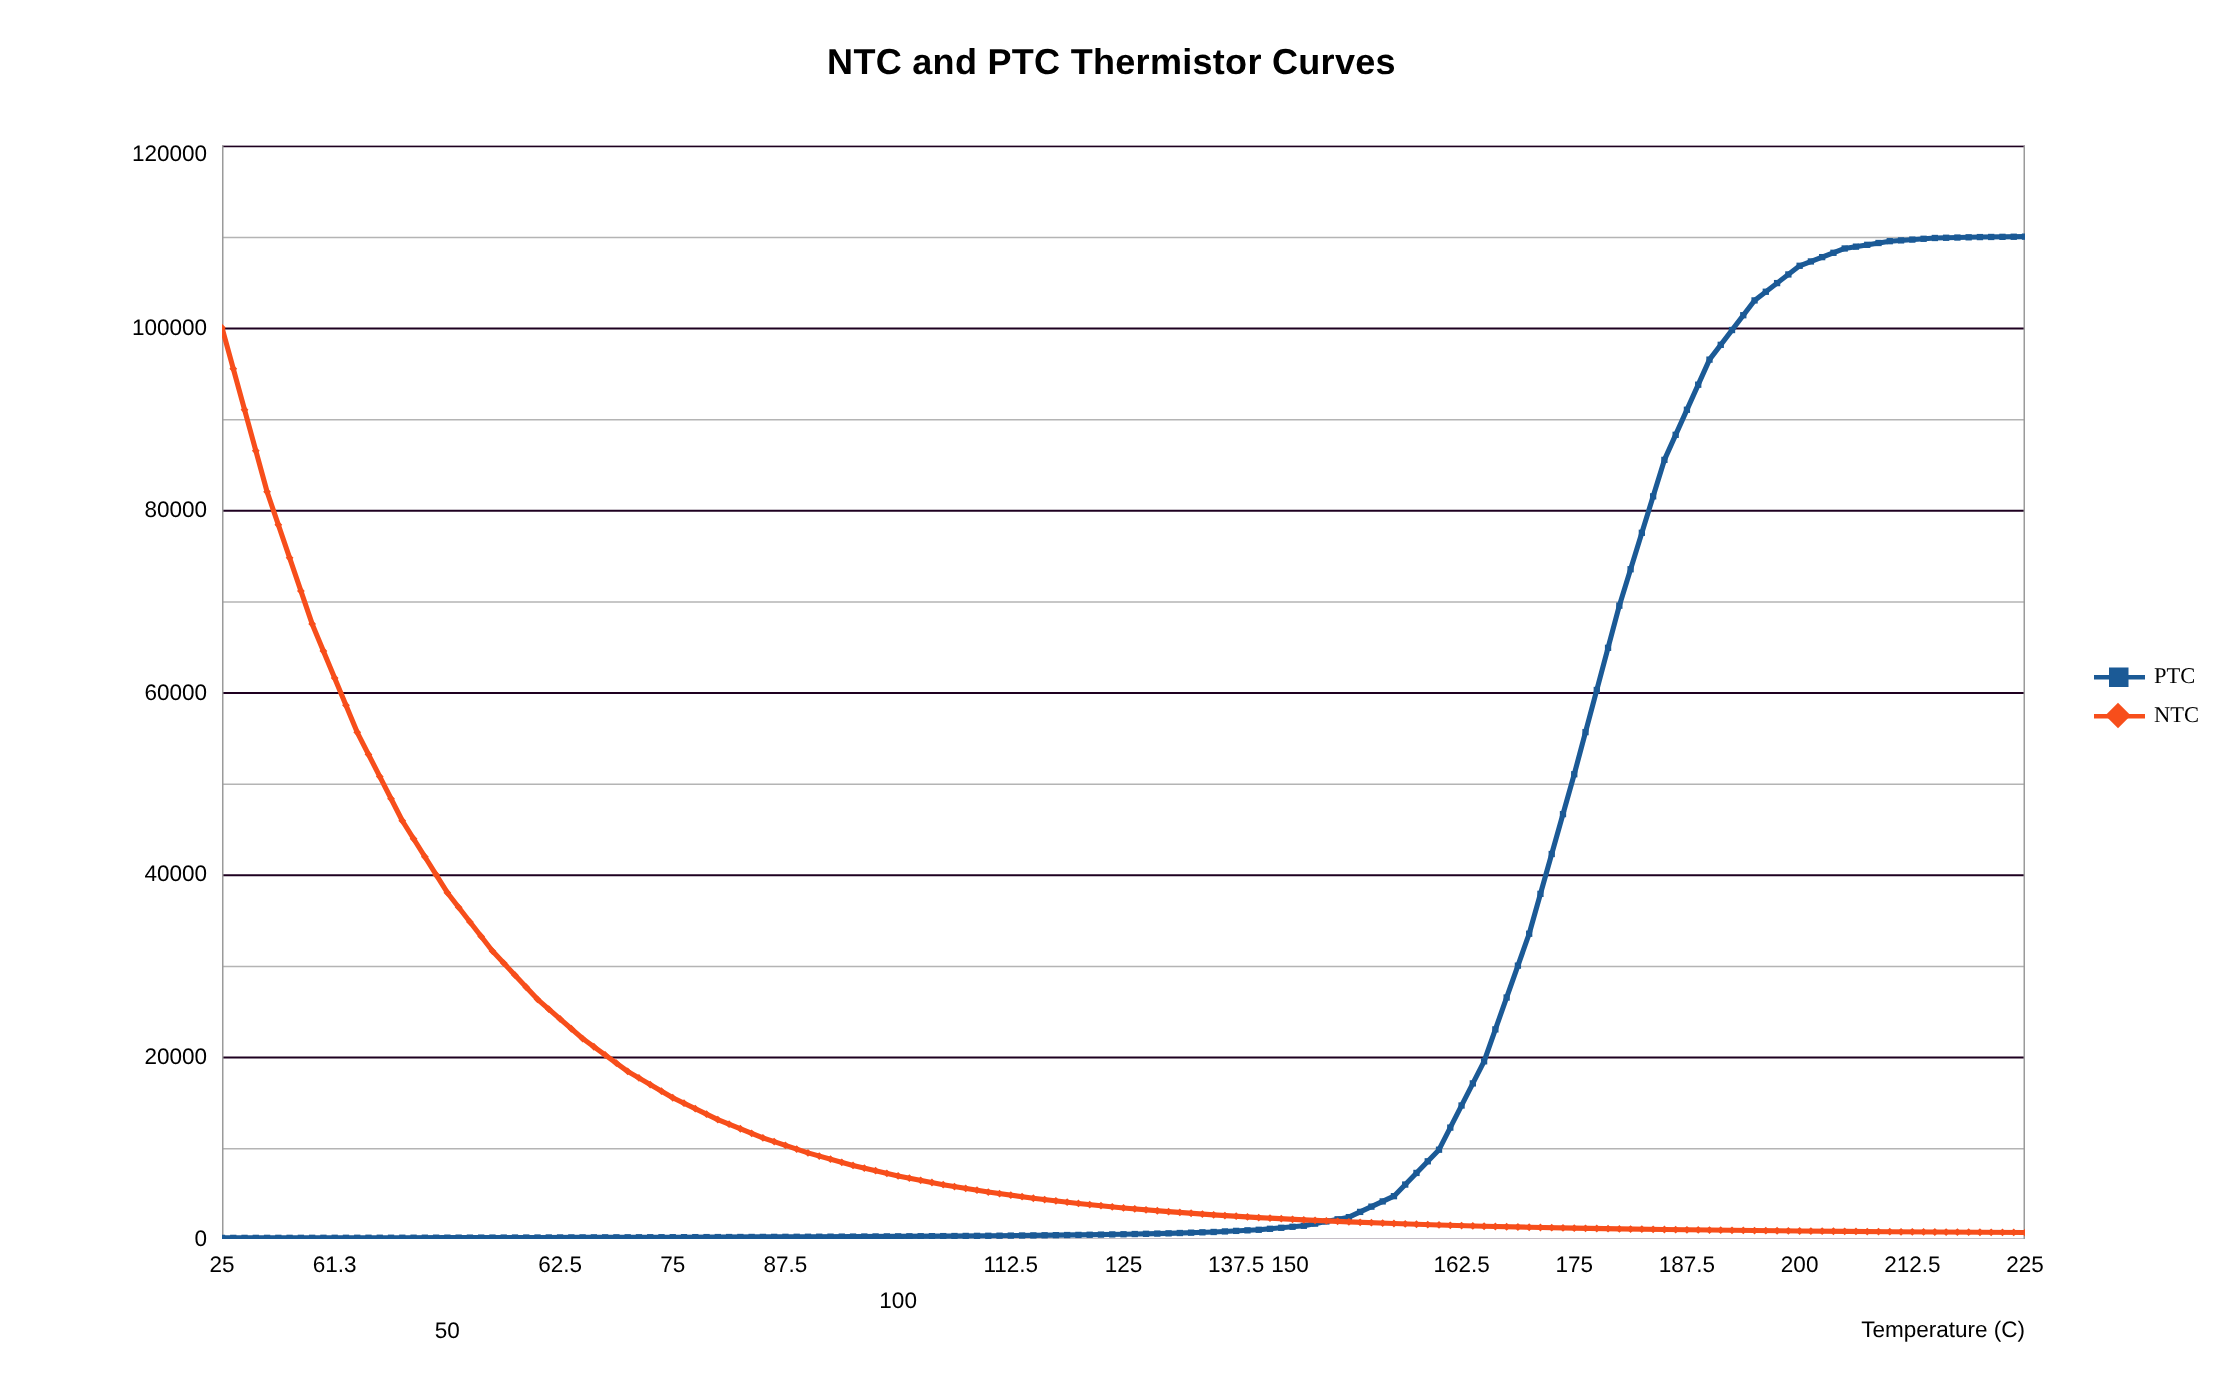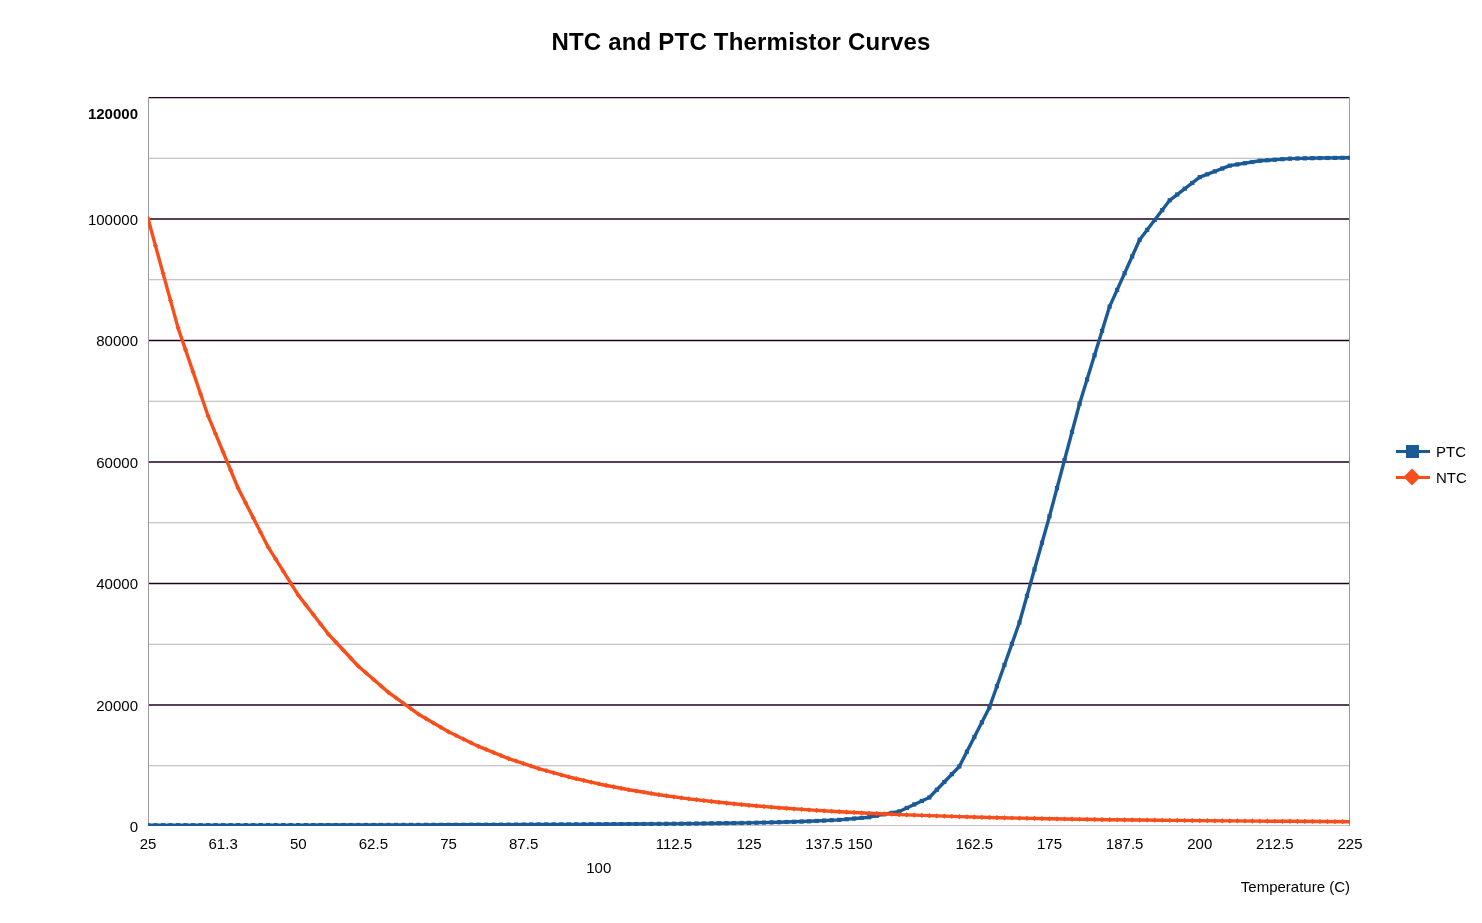--- a/index.html
+++ b/index.html
@@ -110,20 +110,21 @@
     position: absolute;
     left: 1396px;
     top: 438px;
     width: 86px;
   }
   .legend-row {
     display: flex;
     align-items: center;
     height: 26px;
     gap: 6px;
+    font-family: Liberation Serif, serif;
   }
   .legend-key {
     width: 34px;
     height: 18px;
     position: relative;
     flex: 0 0 34px;
   }
   .legend-key .key-line {
     position: absolute;
     left: 0;
@@ -163,21 +164,21 @@
     
   </div>
 
   <div id="y-tick-labels">
       <div class="y-tick-label" style="top: 729px;">0</div>
       <div class="y-tick-label" style="top: 607.5px;">20000</div>
       <div class="y-tick-label" style="top: 486px;">40000</div>
       <div class="y-tick-label" style="top: 364.5px;">60000</div>
       <div class="y-tick-label" style="top: 243px;">80000</div>
       <div class="y-tick-label" style="top: 121.5px;">100000</div>
-      <div class="y-tick-label" style="top: 16px; font-weight: bold;">120000</div>
+      <div class="y-tick-label" style="top: 6px;">120000</div>
     </div>
 
   <div id="plot-area">
     <svg id="plot-svg" viewBox="0 0 1202 729" preserveAspectRatio="none">
         <line x1="0" y1="668.75" x2="1202" y2="668.75" stroke="#B4B4B4" stroke-width="1"></line>
         <line x1="0" y1="547.25" x2="1202" y2="547.25" stroke="#B4B4B4" stroke-width="1"></line>
         <line x1="0" y1="425.75" x2="1202" y2="425.75" stroke="#B4B4B4" stroke-width="1"></line>
         <line x1="0" y1="304.25" x2="1202" y2="304.25" stroke="#B4B4B4" stroke-width="1"></line>
         <line x1="0" y1="182.75" x2="1202" y2="182.75" stroke="#B4B4B4" stroke-width="1"></line>
         <line x1="0" y1="61.25" x2="1202" y2="61.25" stroke="#B4B4B4" stroke-width="1"></line>
@@ -534,21 +535,21 @@
           <polygon points="1186.98,722.00 1189.58,724.60 1186.98,727.20 1184.38,724.60" fill="#F74E1B"></polygon>
           <polygon points="1194.49,722.04 1197.09,724.64 1194.49,727.24 1191.89,724.64" fill="#F74E1B"></polygon>
           <polygon points="1202.00,722.09 1204.60,724.69 1202.00,727.29 1199.40,724.69" fill="#F74E1B"></polygon>
         </g>
       </svg>
   </div>
 
   <div id="x-tick-labels">
       <div class="x-tick-label" style="left: 0px;">25</div>
       <div class="x-tick-label" style="left: 75.125px;">61.3</div>
-      <div class="x-tick-label" style="left: 150.25px;">50</div>
+      <div class="x-tick-label" style="left: 150.25px; margin-top: 44px;">50</div>
       <div class="x-tick-label" style="left: 225.375px;">62.5</div>
       <div class="x-tick-label" style="left: 300.5px;">75</div>
       <div class="x-tick-label" style="left: 375.625px;">87.5</div>
       <div class="x-tick-label" style="left: 450.75px; margin-top: 24px;">100</div>
       <div class="x-tick-label" style="left: 525.875px;">112.5</div>
       <div class="x-tick-label" style="left: 601px;">125</div>
       <div class="x-tick-label" style="left: 676.125px;">137.5</div>
       <div class="x-tick-label" style="left: 712px;">150</div>
       <div class="x-tick-label" style="left: 826.375px;">162.5</div>
       <div class="x-tick-label" style="left: 901.5px;">175</div>

